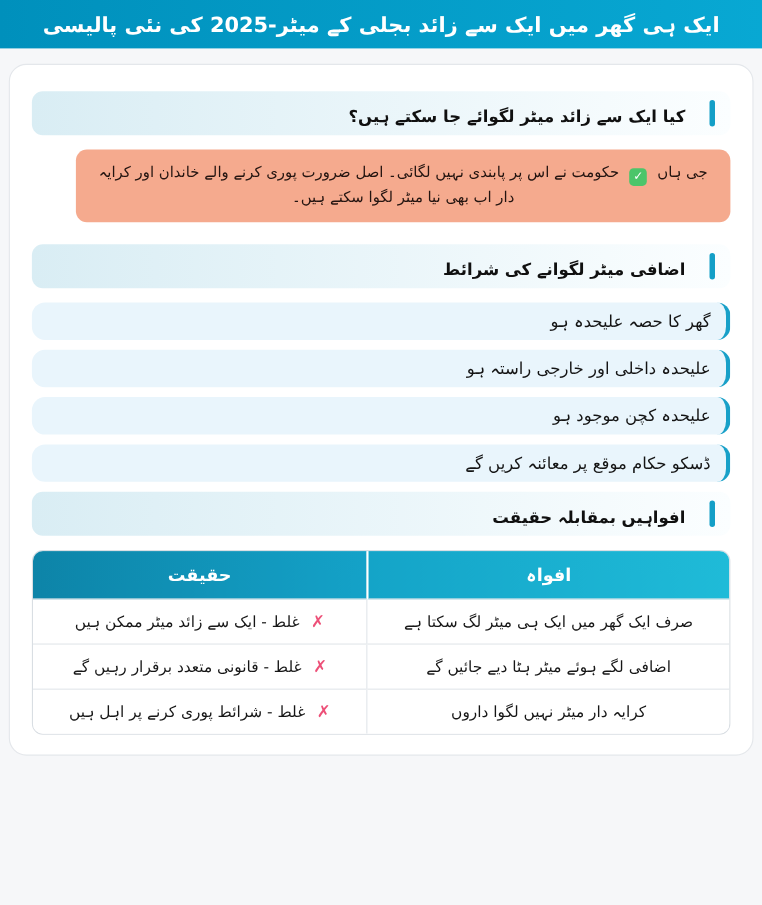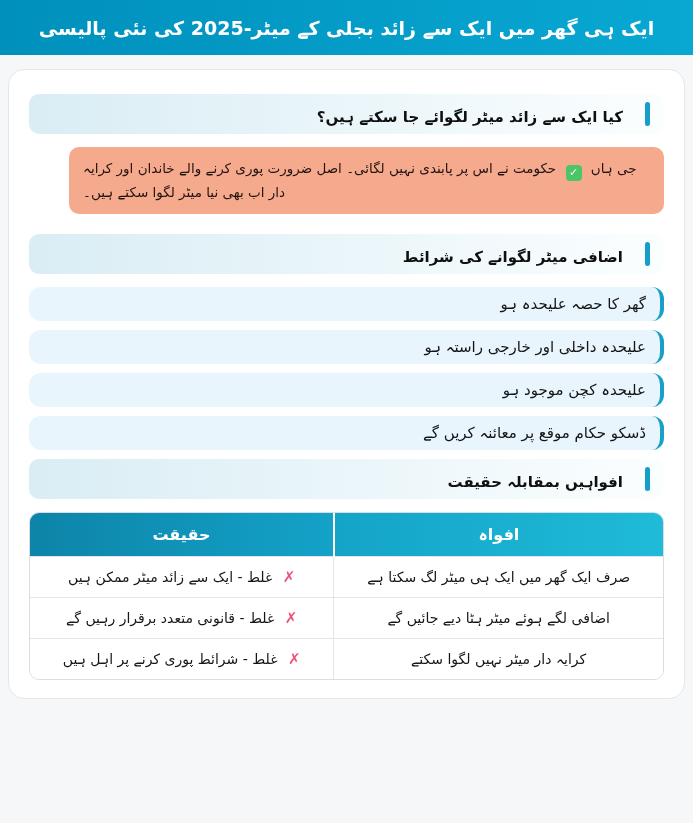--- a/index.html
+++ b/index.html
@@ -4,21 +4,21 @@
 <style>
   * { box-sizing: border-box; margin: 0; padding: 0; }
   html, body {
     width: 693px; height: 823px;
     overflow: hidden;
     background: #f6f7f9;
     font-family: "DejaVu Sans", sans-serif;
     direction: rtl;
   }
   .banner {
-    height: 55px;
+    height: 44px;
     background: linear-gradient(90deg, #0090bc 0%, #08a8d3 100%);
     display: flex; align-items: center; justify-content: center;
     color: #ffffff; font-weight: bold; font-size: 19px;
     text-align: center; padding: 0 10px;
   }
   .card {
     margin: 14px 8px 0 8px;
     background: #ffffff;
     border: 1px solid #e4e7eb;
     border-radius: 16px;
@@ -38,21 +38,21 @@
   }
   .accent-bar {
     width: 5px; height: 24px; flex: 0 0 auto;
     background: #149fc7; border-radius: 3px;
   }
   .callout {
     background: #f5aa8e;
     border-radius: 10px;
     padding: 10px 14px;
     font-size: 13.5px; color: #231410;
-    text-align: left;
+    text-align: center;
     margin-bottom: 20px;
     line-height: 1.7;
     margin-left: 40px;
   }
   .check-icon {
     display: inline-flex; align-items: center; justify-content: center;
     width: 16px; height: 16px;
     background: #4cc56a; color: #ffffff;
     border-radius: 4px; font-size: 11px; font-weight: bold;
     vertical-align: -3px; margin: 0 5px;
@@ -147,21 +147,21 @@
           </td>
         </tr>
         <tr>
           <td class="cell-rumor">اضافی لگے ہوئے میٹر ہٹا دیے جائیں گے</td>
           <td class="cell-reality">
             <span class="cross-icon">✗</span>
             <span>غلط - قانونی متعدد برقرار رہیں گے</span>
           </td>
         </tr>
         <tr>
-          <td class="cell-rumor">کرایہ دار میٹر نہیں لگوا سکتے</td>
+          <td class="cell-rumor">کرایہ دار میٹر نہیں لگوا داروں</td>
           <td class="cell-reality">
             <span class="cross-icon">✗</span>
             <span>غلط - شرائط پوری کرنے پر اہل ہیں</span>
           </td>
         </tr>
       </tbody>
     </table>
   </div>
 
 </main>

